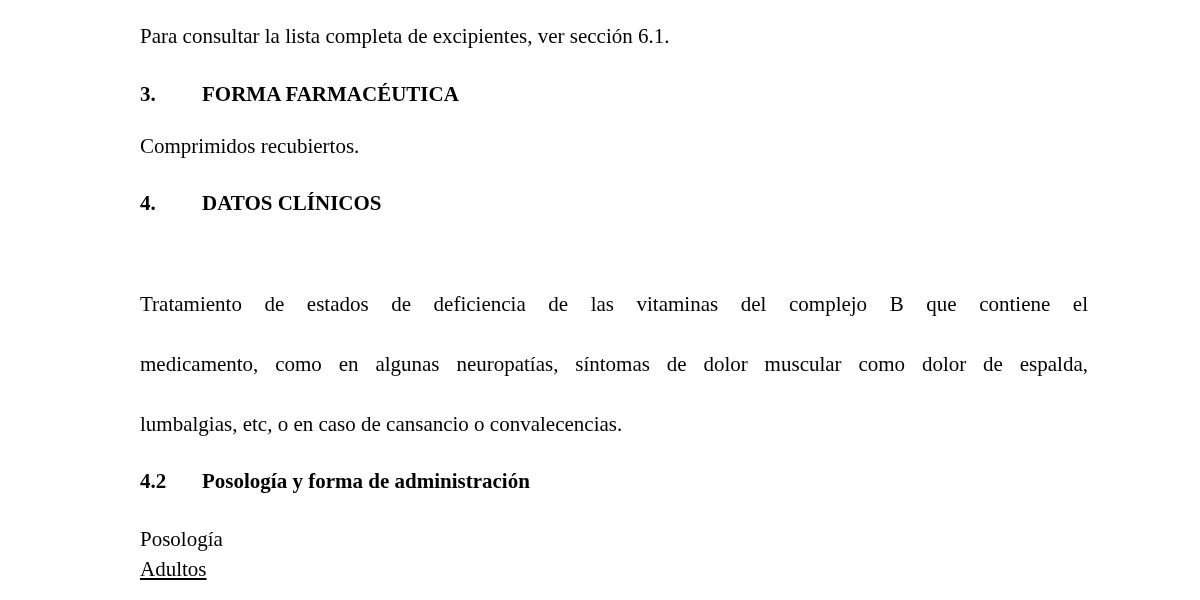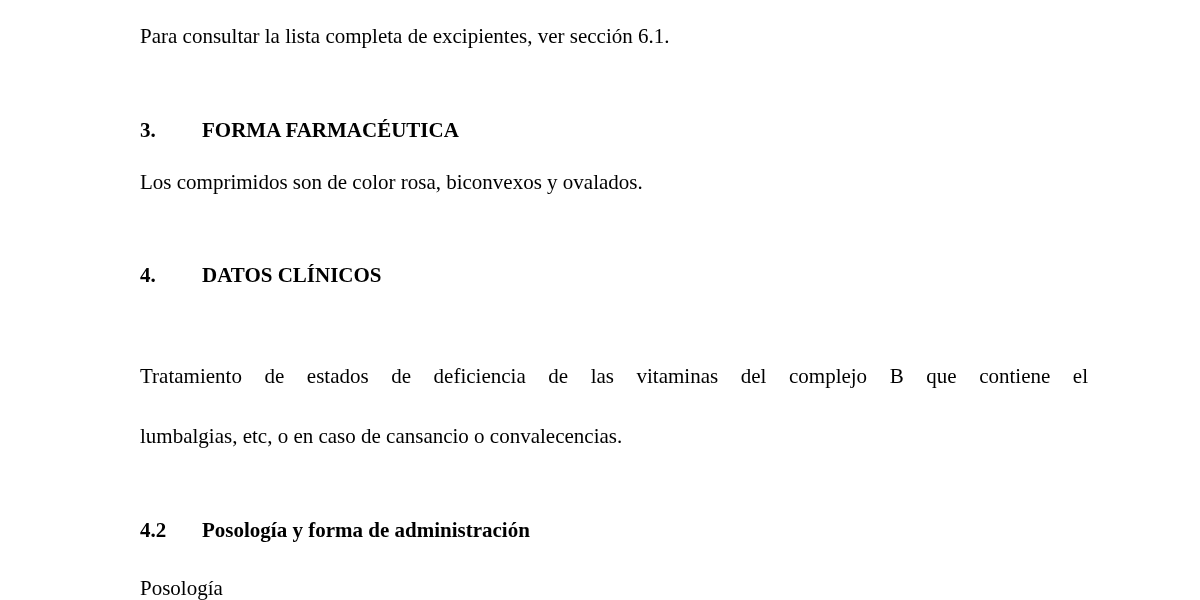--- a/index.html
+++ b/index.html
@@ -40,21 +40,20 @@
     display: flex;
     align-items: baseline;
     font-weight: bold;
   }
   .heading .num {
     width: 62px;
     flex: 0 0 62px;
   }
   .heading .txt {
     flex: 1 1 auto;
-    margin-top: 36px;
   }
   .sub-heading .num {
     width: 62px;
     flex: 0 0 62px;
   }
   .underline {
     text-decoration: underline;
   }
   .justify-full {
     text-align: justify;
@@ -81,36 +80,37 @@
 
     <div class="gap-lg"></div>
 
     <div class="heading">
       <span class="num">3.</span>
       <span class="txt">FORMA FARMACÉUTICA</span>
     </div>
 
     <div class="gap-md"></div>
 
-    <p>Los comprimidos son de color rosa, biconvexos y ovalados.</p>
+    <p>Comprimidos recubiertos.</p>
 
     <div class="gap-lg"></div>
 
     <div class="heading">
       <span class="num">4.</span>
       <span class="txt">DATOS CLÍNICOS</span>
     </div>
 
     <div class="gap-lg"></div>
 
 
     <div class="gap-lg"></div>
 
     <div class="justify-full">
       <span class="line">Tratamiento de estados de deficiencia de las vitaminas del complejo B que contiene el</span>
+      <span class="line">medicamento, como en algunas neuropatías, síntomas de dolor muscular como dolor de espalda,</span>
       <span>lumbalgias, etc, o en caso de cansancio o convalecencias.</span>
     </div>
 
     <div class="gap-lg"></div>
 
     <div class="heading sub-heading">
       <span class="num">4.2</span>
       <span class="txt">Posología y forma de administración</span>
     </div>
 

